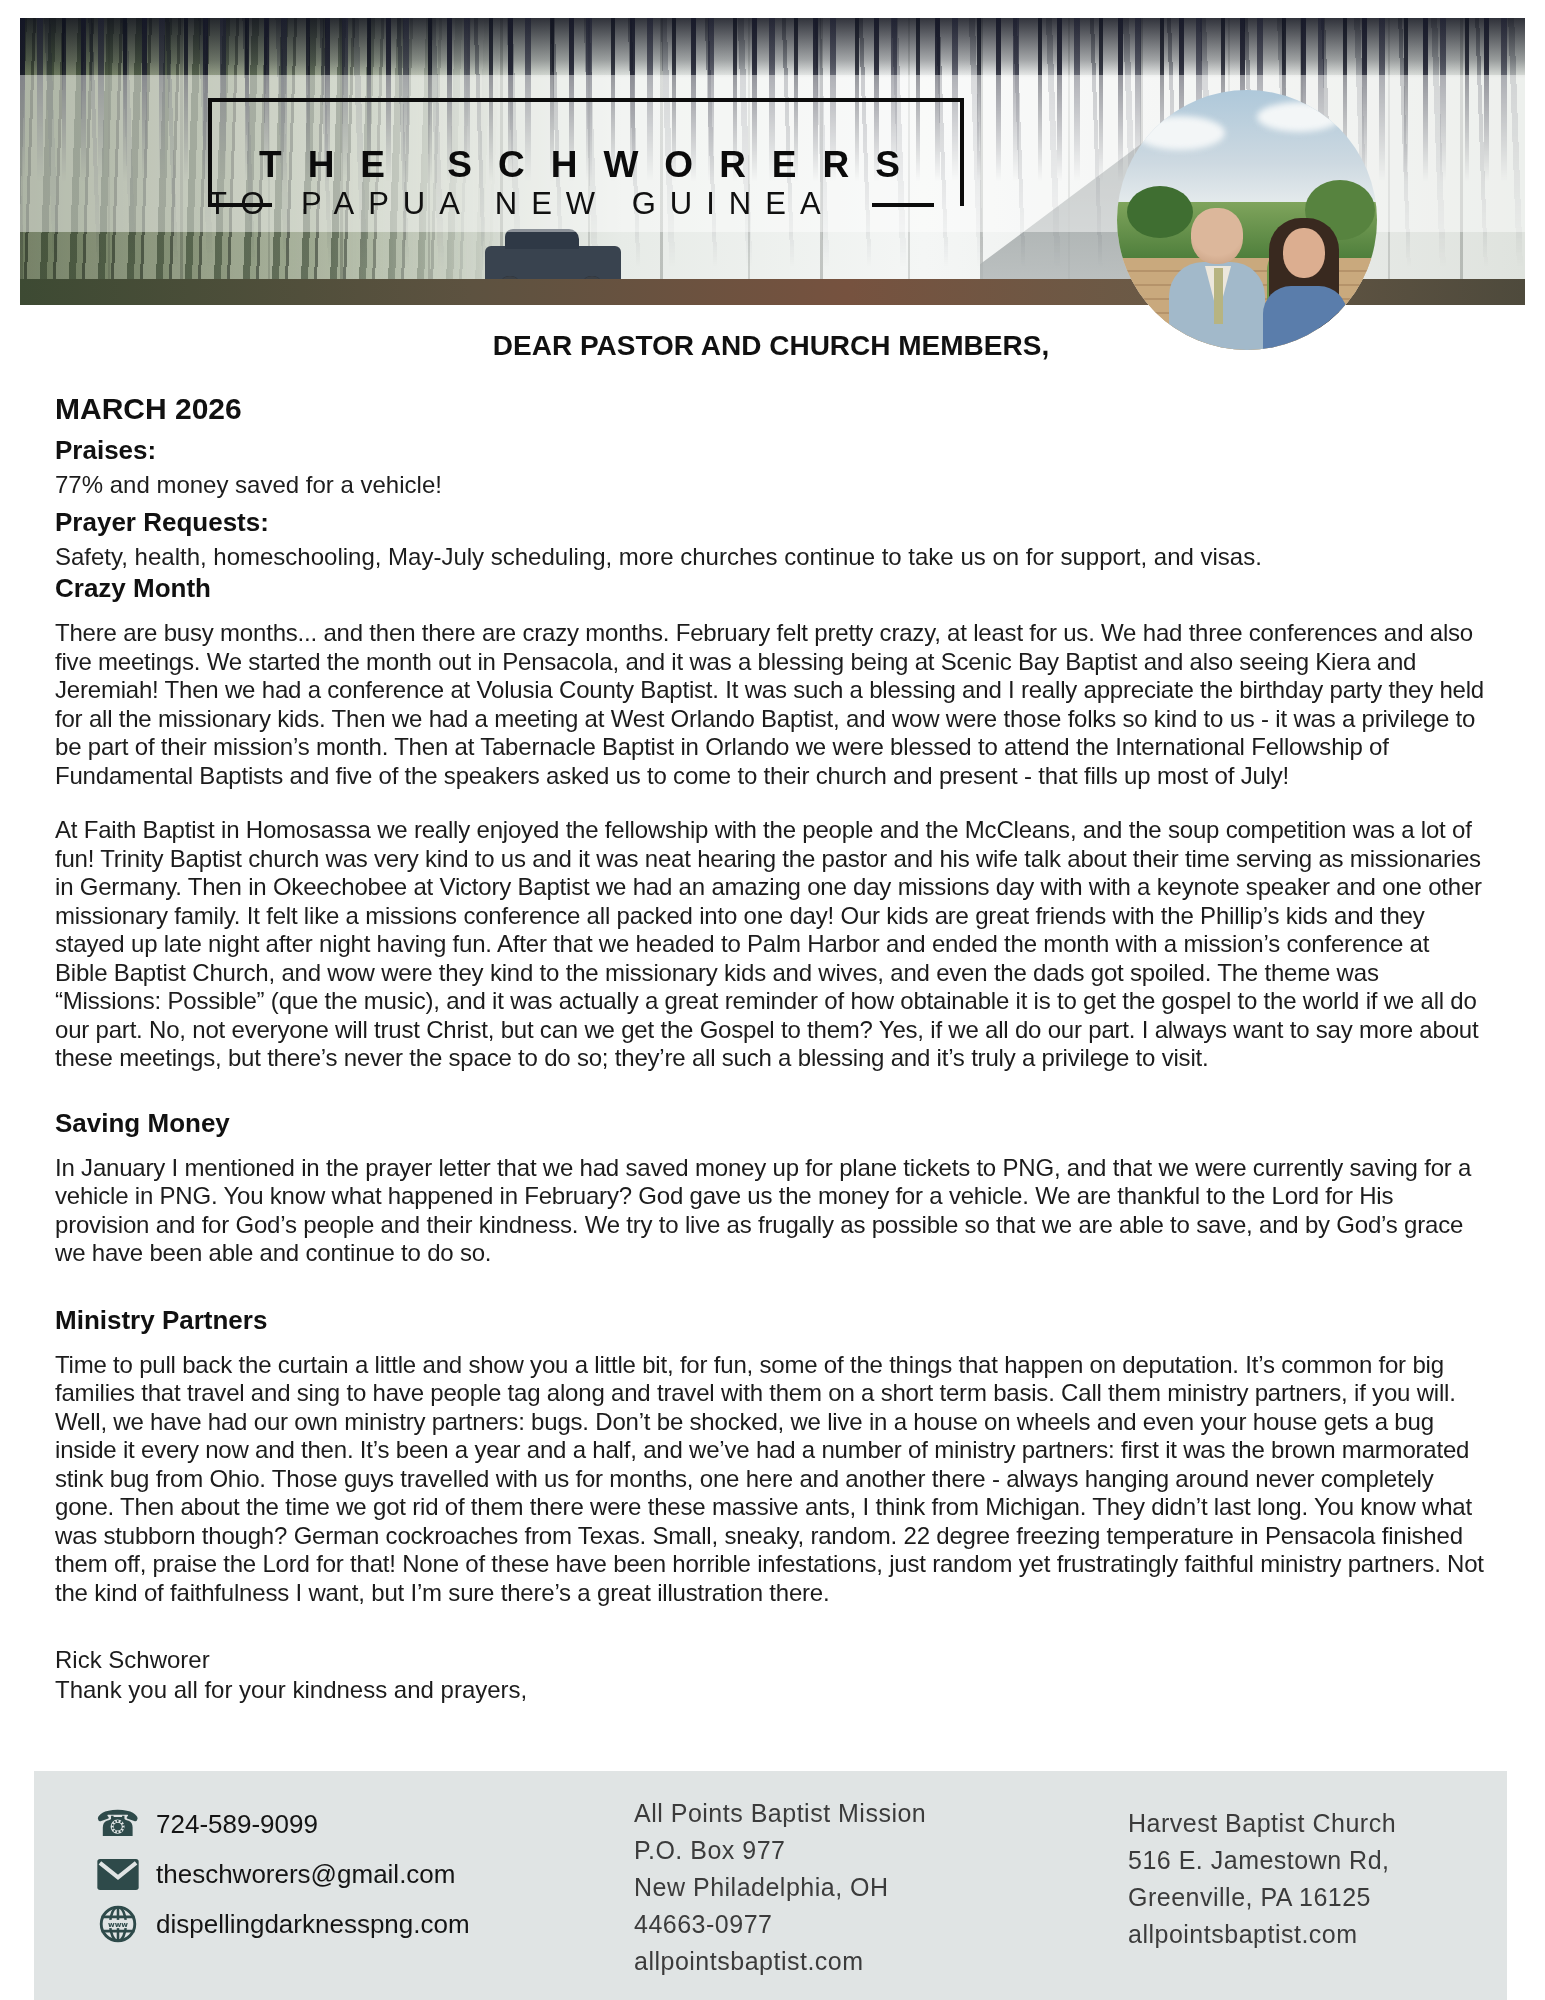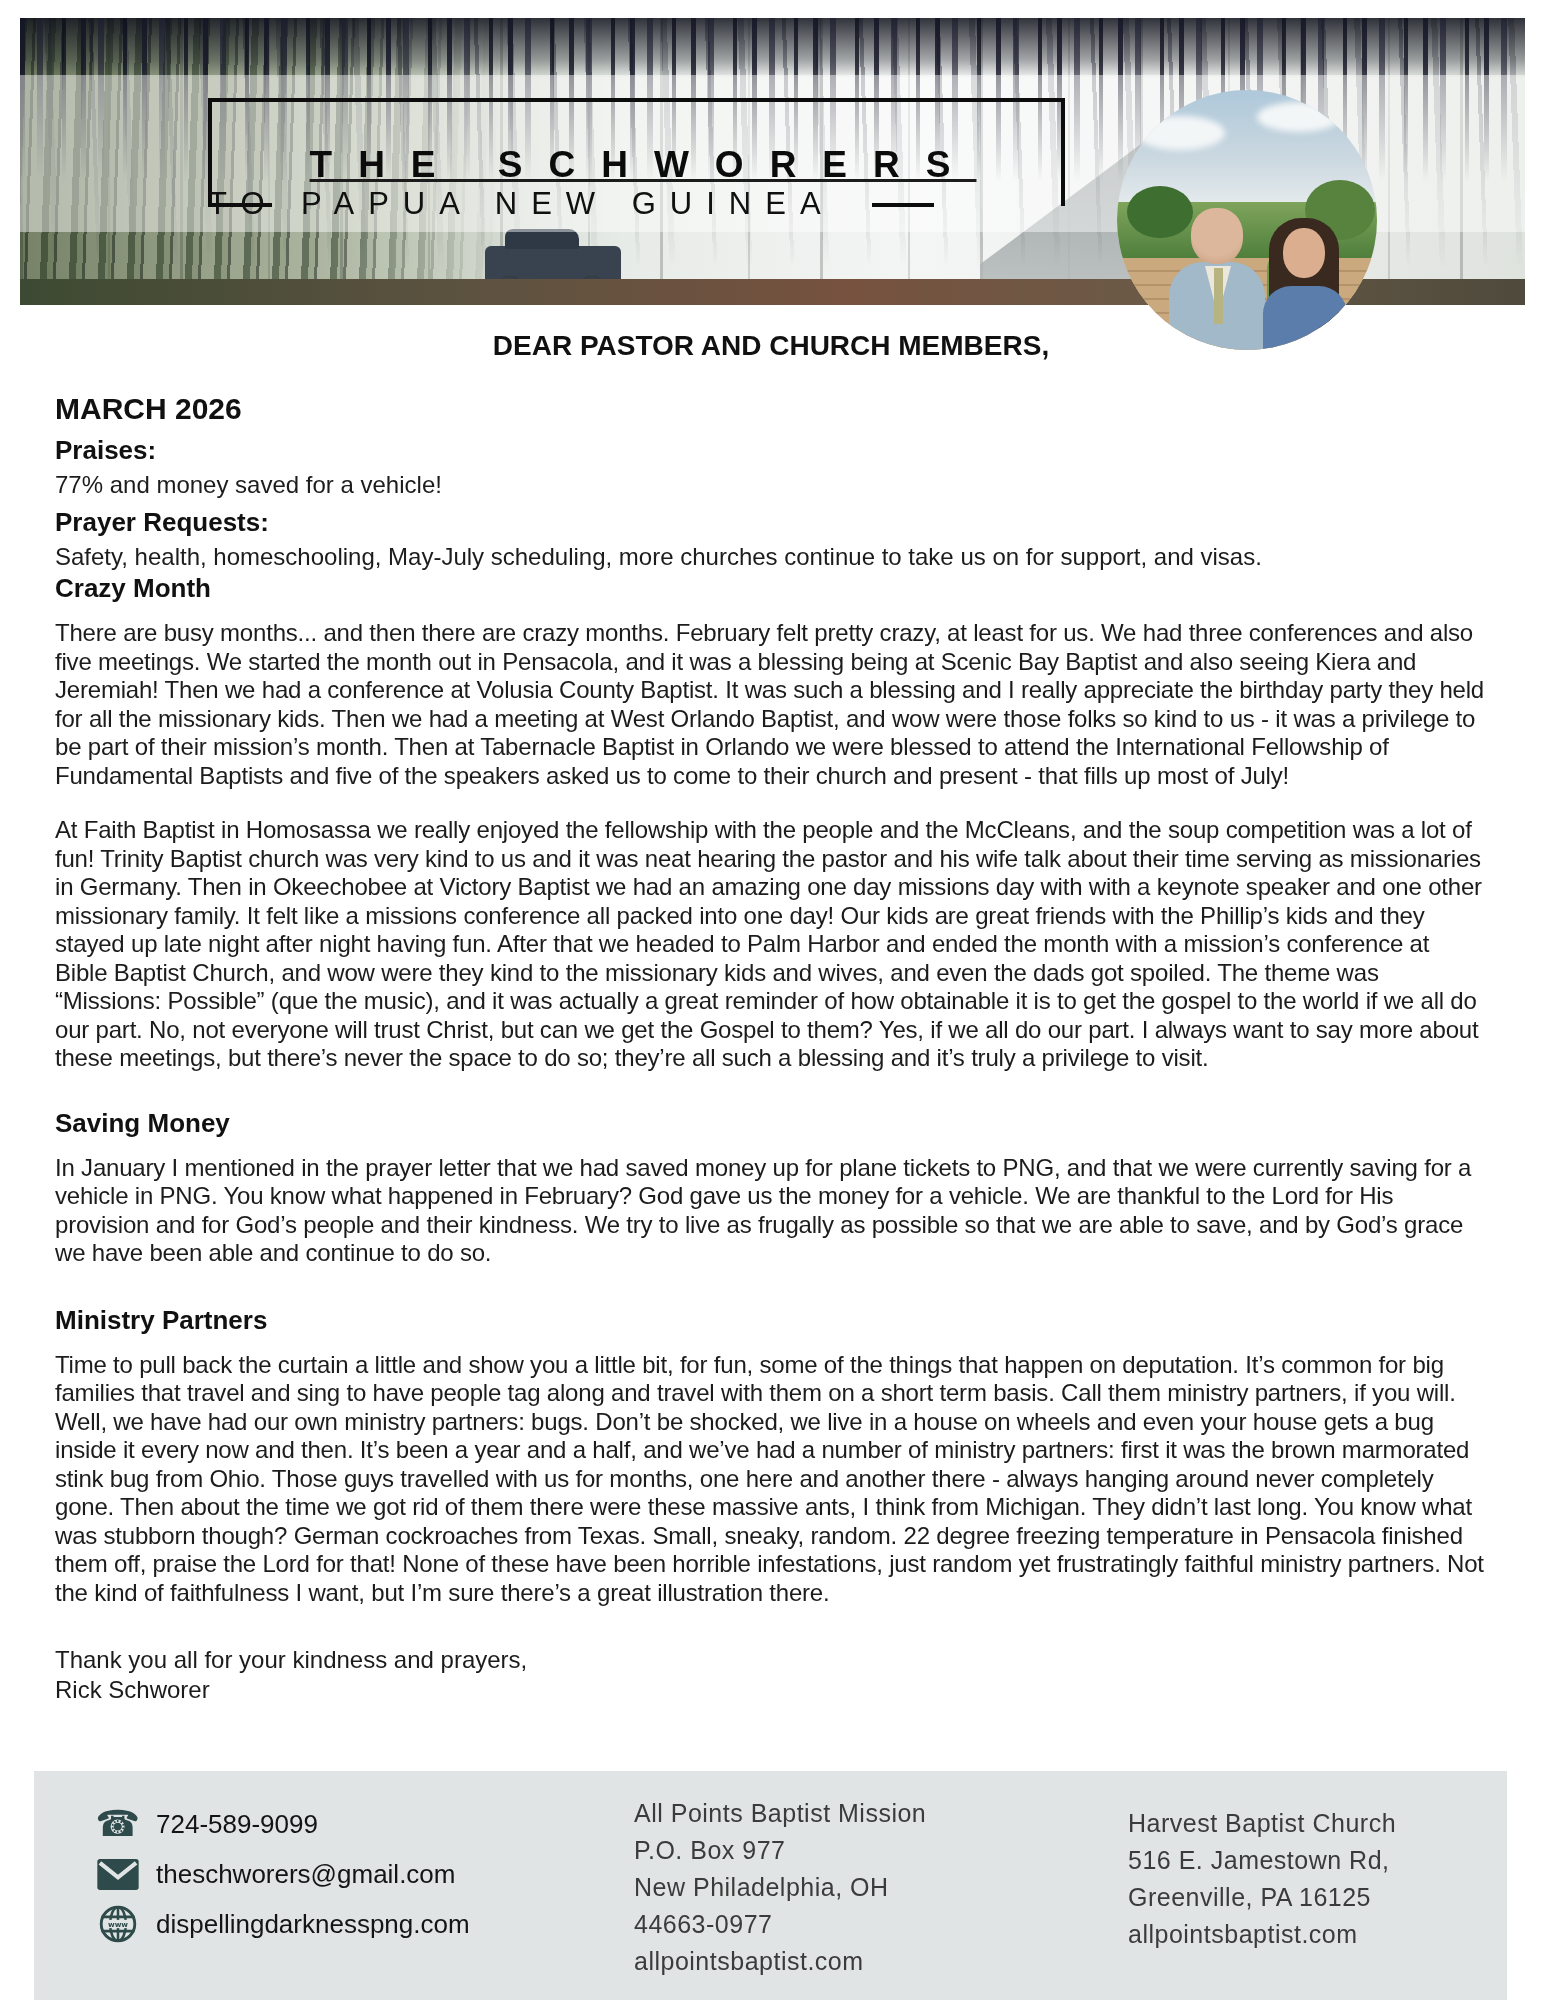--- a/index.html
+++ b/index.html
@@ -37,22 +37,22 @@
     background:linear-gradient(to right,#3d4a33,#5d5240 30%,#76523f 55%,#6b5a46 75%,#4e4a3c 100%); }
   .veh { position:absolute; left:465px; top:228px; width:136px; height:42px;
     background:#39434f; border-radius:6px; }
   .veh:before { content:""; position:absolute; left:20px; top:-17px; width:74px; height:20px;
     background:#2f3946; border-radius:8px 10px 0 0; }
   .wheel { position:absolute; bottom:-10px; width:22px; height:22px; border-radius:50%;
     background:#1d232b; box-shadow:inset 0 0 0 4px #3a4047; }
   .wheel.w1 { left:14px; } .wheel.w2 { left:96px; }
   .band { left:0; top:57px; width:100%; height:157px; background:rgba(255,255,255,.45); }
 
-  .titlebox { position:absolute; left:188px; top:80px; width:857px; height:108px; box-sizing:border-box;
-    border:4px solid #0c0c0c; border-bottom:none; display:flex; align-items:center; justify-content:center;text-decoration:underline; }
+  .titlebox { position:absolute; left:188px; top:80px; width:756px; height:108px; box-sizing:border-box;
+    border:4px solid #0c0c0c; border-bottom:none; display:flex; align-items:center; justify-content:center; }
   .title { font-size:37px; font-weight:bold; letter-spacing:26px; color:#0b0b0b; white-space:nowrap;
     padding-top:22px; text-indent:13px; }
   .seg { position:absolute; height:4px; background:#0c0c0c; top:185px; }
   .seg-l { left:188px; width:64px; }
   .seg-r { left:852px; width:62px; }
   .subtitle { position:absolute; left:188px; top:186px; width:726px; transform:translateY(-50%);
     text-align:left; font-size:31px; font-weight:normal; letter-spacing:14px; color:#101010; white-space:nowrap; }
 
   
   .photo { position:absolute; left:1117px; top:90px; width:260px; height:260px; border-radius:50%;
@@ -161,22 +161,22 @@
     <div class="para">There are busy months... and then there are crazy months.  February felt pretty crazy, at least for us.  We had three conferences and also five meetings.  We started the month out in Pensacola, and it was a blessing being at Scenic Bay Baptist and also seeing Kiera and Jeremiah! Then we had a conference at Volusia County Baptist. It was such a blessing and I really appreciate the birthday party they held for all the missionary kids.  Then we had a meeting at West Orlando Baptist, and wow were those folks so kind to us - it was a privilege to be part of their mission’s month.  Then at Tabernacle Baptist in Orlando we were blessed to attend the International Fellowship of Fundamental Baptists and five of the speakers asked us to come to their church and present - that fills up most of July!</div>
     <div class="para" style="margin-top:26px;">At Faith Baptist in Homosassa we really enjoyed the fellowship with the people and the McCleans, and the soup competition was a lot of fun!  Trinity Baptist church was very kind to us and it was neat hearing the pastor and his wife talk about their time serving as missionaries in Germany.  Then in Okeechobee at Victory Baptist we had an amazing one day missions day with with a keynote speaker and one other missionary family.  It felt like a missions conference all packed into one day!  Our kids are great friends with the Phillip’s kids and they stayed up late night after night having fun.  After that we headed to Palm Harbor and ended the month with a mission’s conference at Bible Baptist Church, and wow were they kind to the missionary kids and wives, and even the dads got spoiled.  The theme was “Missions: Possible” (que the music), and it was actually a great reminder of how obtainable it is to get the gospel to the world if we all do our part.  No, not everyone will trust Christ, but can we get the Gospel to them?  Yes, if we all do our part. I always want to say more about these meetings, but there’s never the space to do so; they’re all such a blessing and it’s truly a privilege to visit.</div>
 
     <div class="heading" style="margin-top:34px;">Saving Money</div>
     <div class="para">In January I mentioned in the prayer letter that we had saved money up for plane tickets to PNG, and that we were currently saving for a vehicle in PNG.  You know what happened in February? God gave us the money for a vehicle.  We are thankful to the Lord for His provision and for God’s people and their kindness.  We try to live as frugally as possible so that we are able to save, and by God’s grace we have been able and continue to do so.</div>
 
     <div class="heading" style="margin-top:36px;">Ministry Partners</div>
     <div class="para">Time to pull back the curtain a little and show you a little bit, for fun, some of the things that happen on deputation.  It’s common for big families that travel and sing to have people tag along and travel with them on a short term basis.  Call them ministry partners, if you will.  Well, we have had our own ministry partners: bugs.  Don’t be shocked, we live in a house on wheels and even your house gets a bug inside it every now and then.  It’s been a year and a half, and we’ve had a number of ministry partners: first it was the brown marmorated stink bug from Ohio.  Those guys travelled with us for months, one here and another there - always hanging around never completely gone.  Then about the time we got rid of them there were these massive ants, I think from Michigan.  They didn’t last long.  You know what was stubborn though? German cockroaches from Texas.  Small, sneaky, random.  22 degree freezing temperature in Pensacola finished them off, praise the Lord for that!  None of these have been horrible infestations, just random yet frustratingly faithful ministry partners.  Not the kind of faithfulness I want, but I’m sure there’s a great illustration there.</div>
 
     <div class="closing">
+      <span class="addr-line">Rick Schworer</span>
       <span class="addr-line">Thank you all for your kindness and prayers,</span>
-      <span class="addr-line">Rick Schworer</span>
     </div>
   </div>
 
   <div class="footer">
     <div class="contact-col">
       <div class="contact-row">
         <span class="contact-icon">
             <span class="phone-glyph">☎</span>
           </span>
         <span class="contact-text">724-589-9099</span>

